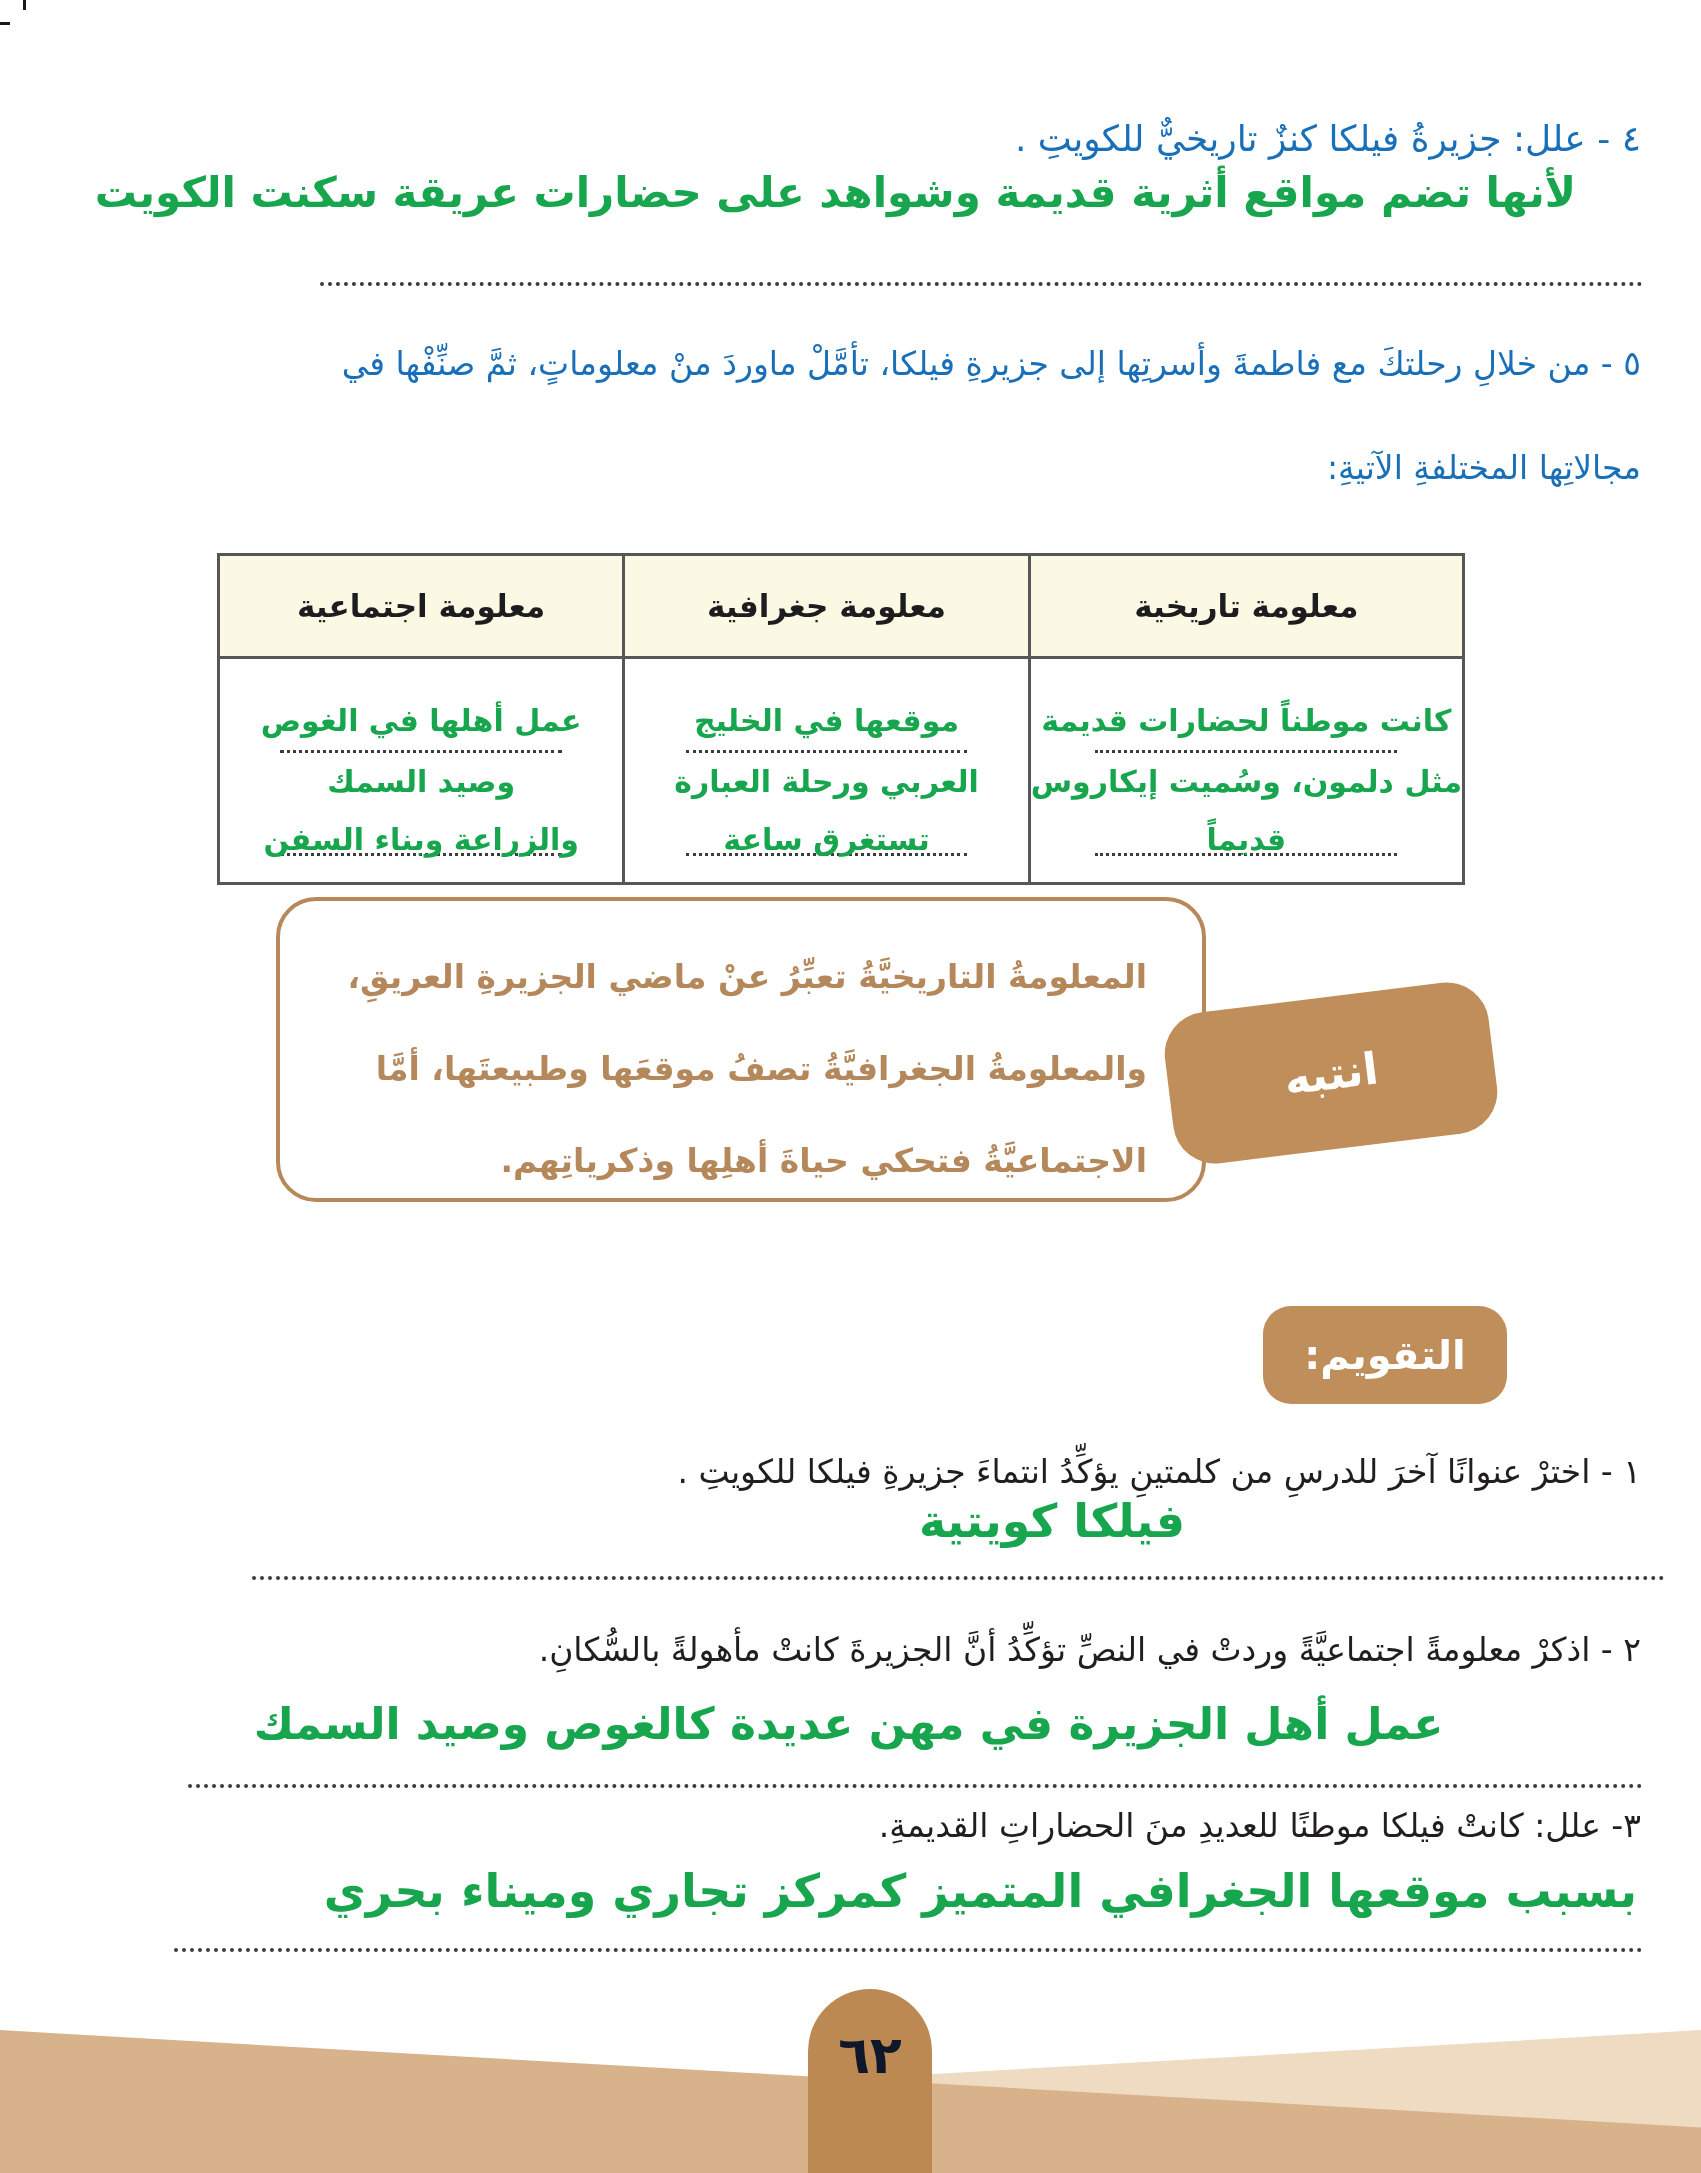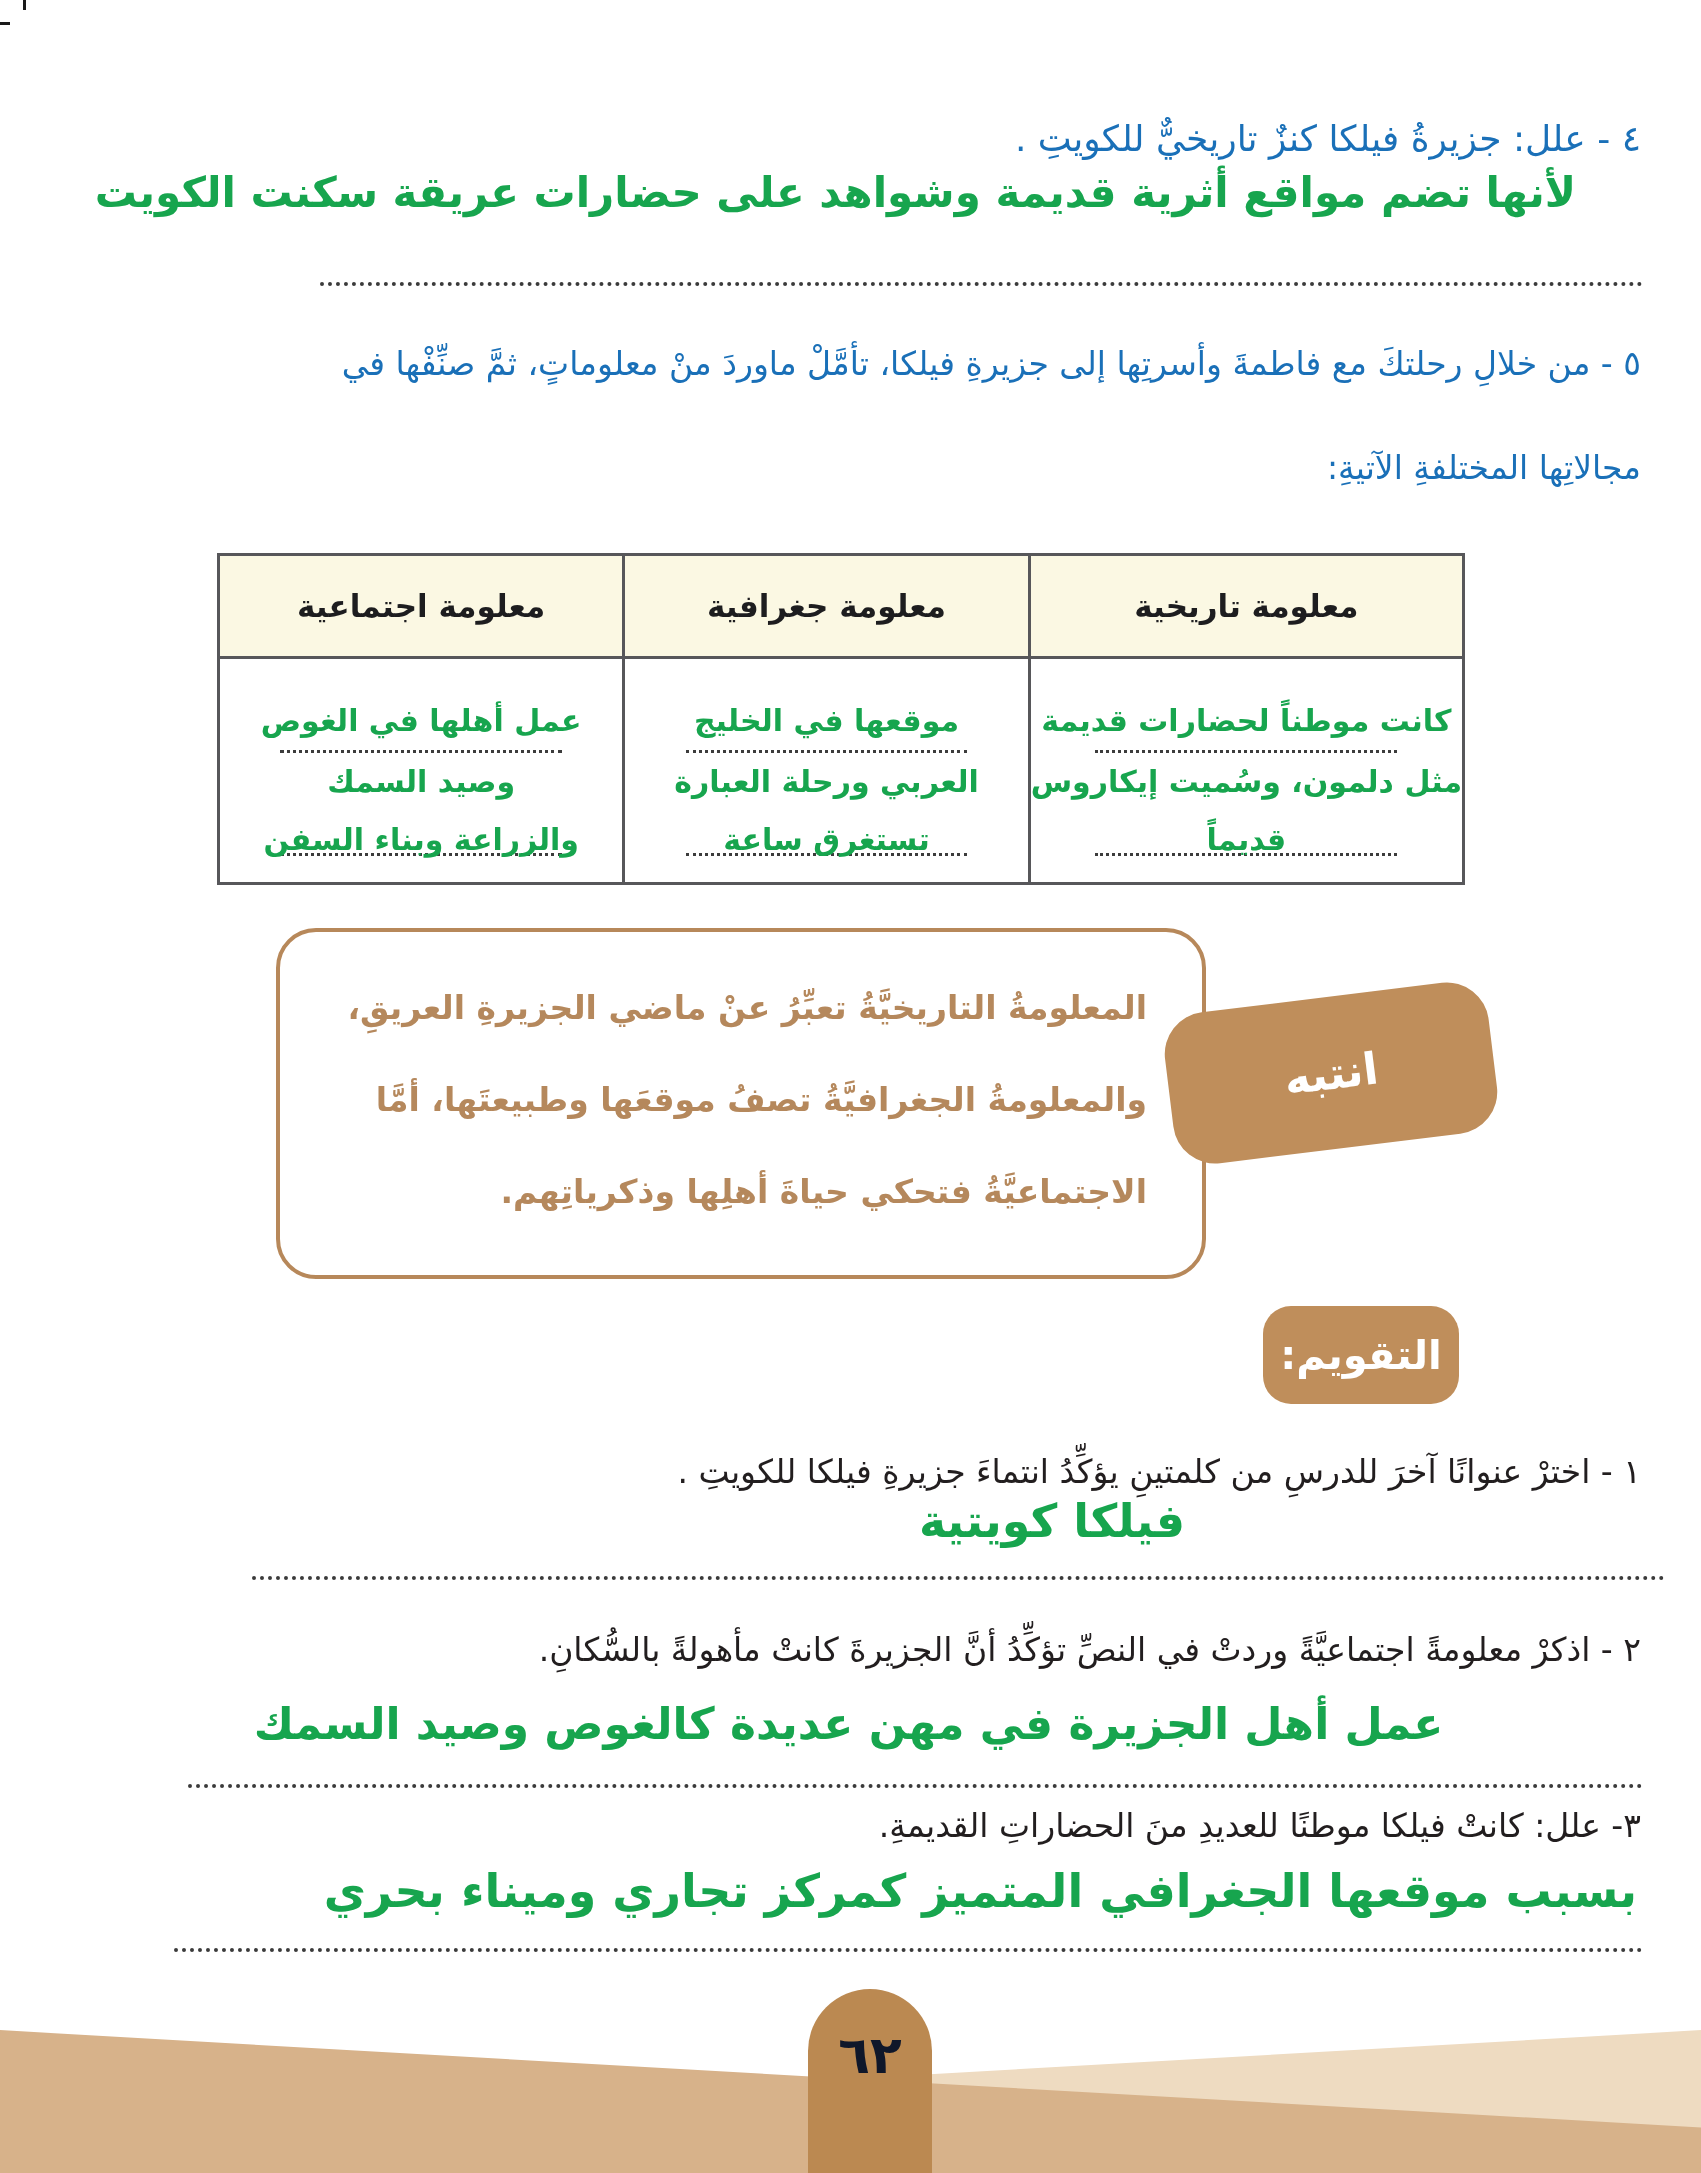--- a/index.html
+++ b/index.html
@@ -44,38 +44,38 @@
   }
   .col-body{flex:1;padding-top:10px;overflow:visible;margin-top:23px;}
   .cell-line{
     text-align:center;font-size:30px;font-weight:bold;color:#17a54e;
     line-height:58px;white-space:nowrap;position:relative;z-index:1;
   }
   .cell-dots{border-bottom:3px dotted #3c3c3c;width:70%;margin:0 auto;height:0;}
   .cell-dots.overlap{margin-top:-16px;position:relative;z-index:0;}
   
   .attn-box{
-    position:absolute;left:276px;top:928px;width:930px;height:351px;
+    position:absolute;left:276px;top:897px;width:930px;height:305px;
     border:4px solid #b7885a;border-radius:40px;box-sizing:border-box;
     background:#ffffff;
   }
   .attn-text{padding:30px 55px 0 40px;}
   .attn-line{
     font-size:33px;font-weight:bold;color:#b5885c;
     line-height:92px;text-align:right;white-space:nowrap;
   }
   .attn-tab{
     position:absolute;left:1168px;top:997px;width:326px;height:152px;
     background:#bf8e5b;border-radius:42px;transform:rotate(-7deg);
     display:flex;align-items:center;justify-content:center;
     color:#ffffff;font-size:44px;font-weight:bold;z-index:3;
   }
   
   .eval-badge{
-    position:absolute;left:1263px;top:1306px;width:196px;height:98px;
+    position:absolute;left:1263px;top:1306px;width:244px;height:98px;
     background:#bf8e5b;border-radius:28px;
     display:flex;align-items:center;justify-content:center;
     color:#ffffff;font-size:40px;font-weight:bold;z-index:2;
   }
   
   .footer{position:absolute;left:0;bottom:0;width:100%;height:152px;overflow:hidden;}
   .wedge{position:absolute;top:0;left:0;right:0;bottom:0;}
   .wedge-cream{background:#eedbc1;clip-path:polygon(100% 6%, 0% 70%, 0% 100%, 100% 100%);}
   .wedge-tan{background:#d7b28a;clip-path:polygon(0% 6%, 100% 70%, 100% 100%, 0% 100%);}
   .page-pill{

